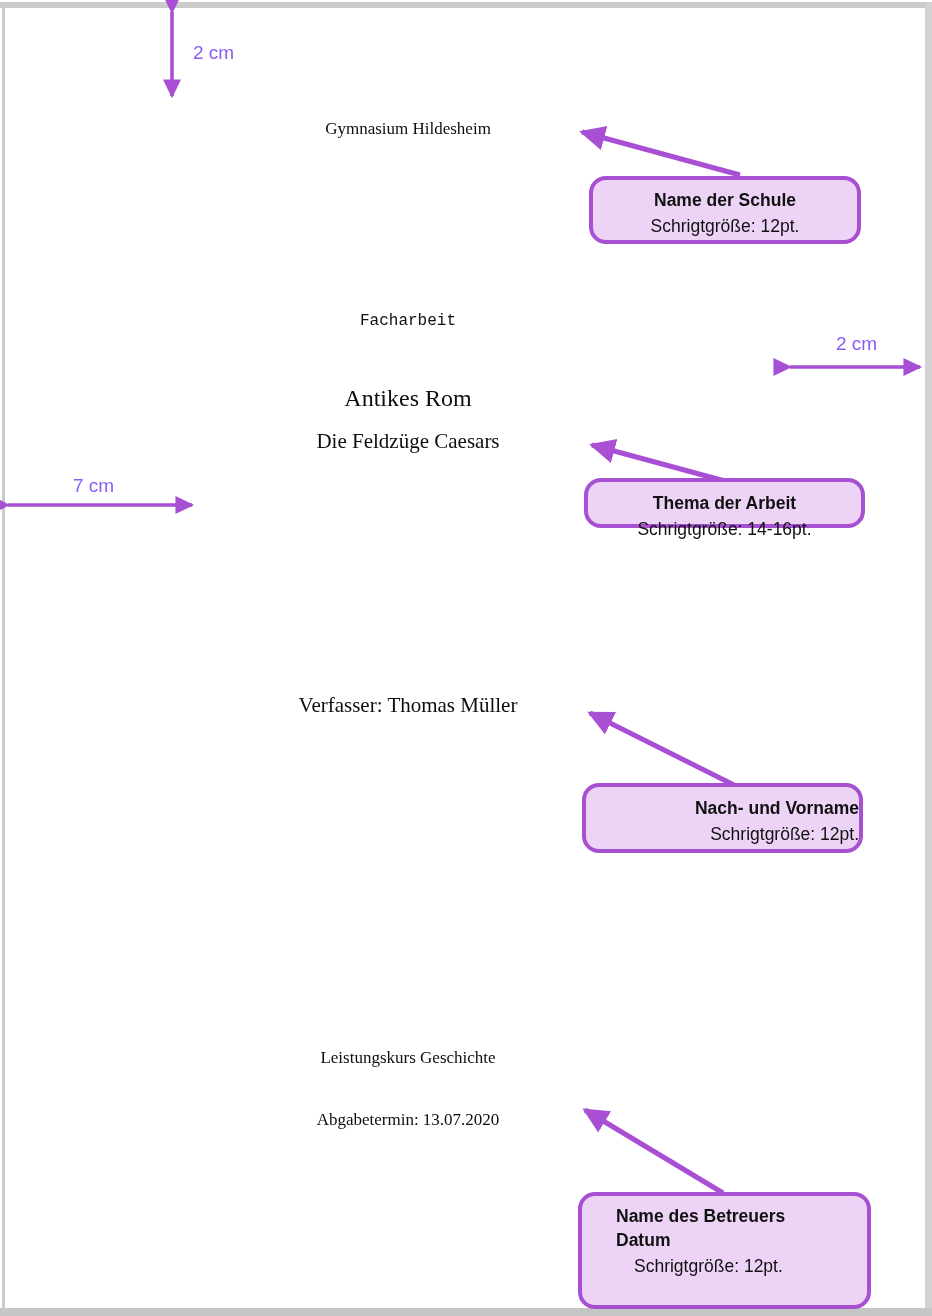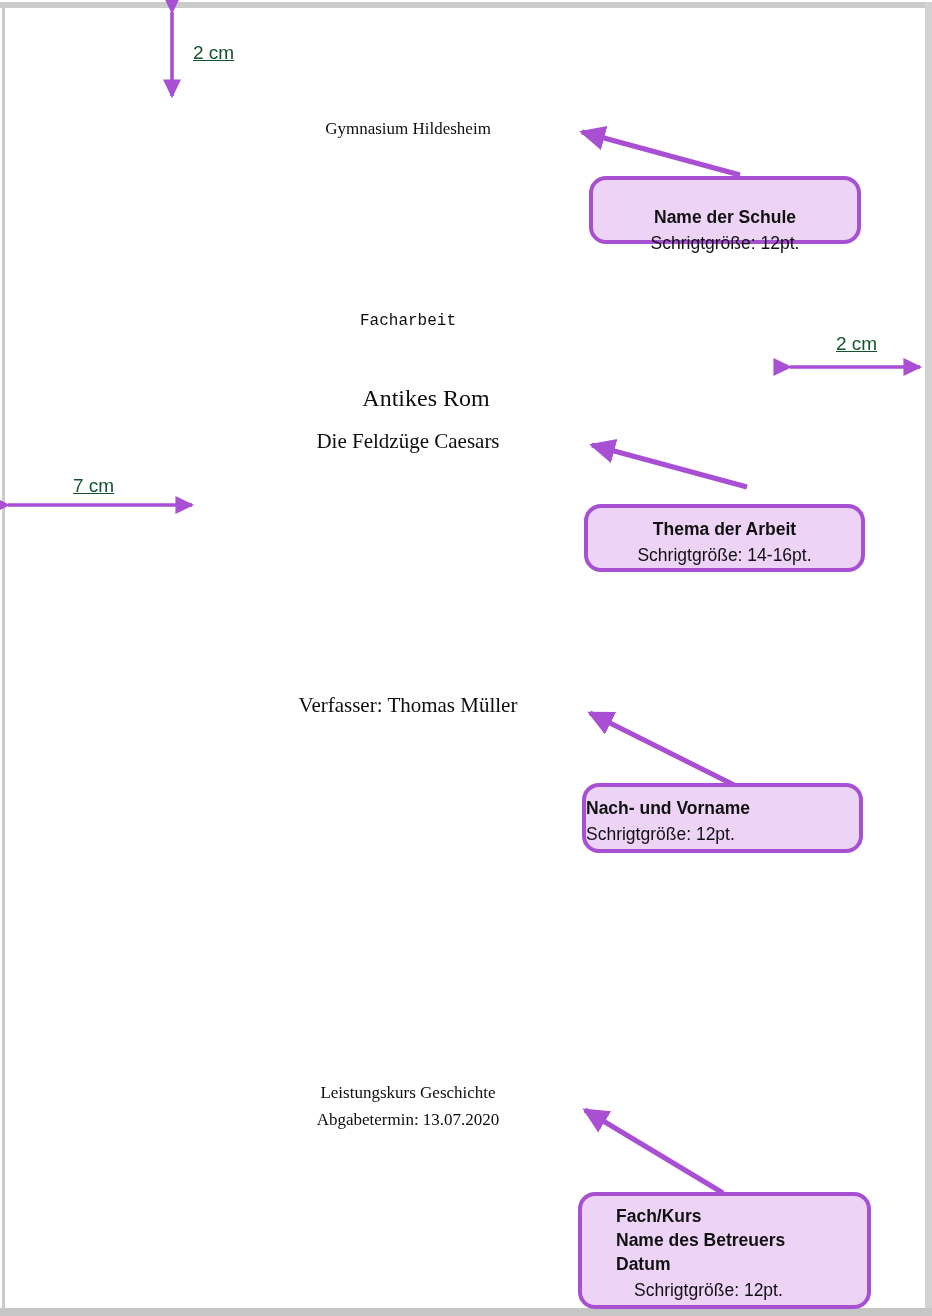--- a/index.html
+++ b/index.html
@@ -24,52 +24,51 @@
   
   .docline{
     position:absolute;left:0;width:816px;
     text-align:center;
     font-family:"Liberation Serif","DejaVu Serif",serif;
     color:#0e0e0e;
     white-space:pre;
   }
   .l-school{top:119px;font-size:17px;}
   .l-doctype{top:312px;font-size:16px;font-family:Liberation Mono, monospace;}
-  .l-title{top:385px;font-size:24px;padding-left:18px;}
+  .l-title{top:385px;font-size:24px;}
   .l-subtitle{top:429px;font-size:21px;}
   .l-author{top:693px;font-size:21px;font-family:Liberation Serif, serif;}
-  .l-course{top:1048px;font-size:17px;margin-top:35px;}
+  .l-course{top:1048px;font-size:17px;}
   .l-supervisor{top:1079px;font-size:17px;}
   .l-deadline{top:1110px;font-size:17px;}
 
   
   .callout{
     position:absolute;
     background:#edd4f7;
     border:4px solid #a751d2;
     border-radius:17px;
     box-sizing:border-box;
     color:#111;
     font-size:17.5px;
     line-height:26px;
   }
   .callout .t{font-weight:bold;}
-  .c1{left:589px;top:176px;width:272px;height:68px;text-align:center;padding-top:24px;}
-  .c2{left:584px;top:504px;width:281px;height:68px;text-align:center;padding-top:8px;}
-  .c3{left:582px;top:783px;width:281px;height:70px;text-align:left;padding-top:8px;}
+  .c1{left:589px;top:176px;width:272px;height:68px;text-align:center;padding-top:7px;}
+  .c2{left:584px;top:478px;width:281px;height:50px;text-align:center;padding-top:8px;}
+  .c3{left:582px;top:783px;width:281px;height:70px;text-align:right;padding-top:8px;}
   .c4{left:578px;top:1192px;width:293px;height:117px;text-align:left;padding:8px 0 0 34px;line-height:24px;}
   .c4 .note{margin-left:18px;margin-top:2px;}
 
   
   .mlabel{
     position:absolute;
-    color:#14532d;
+    color:#8b5cf6;
     font-size:19px;
     white-space:pre;
-    text-decoration:underline;
   }
   .svglayer{position:absolute;left:0;top:0;pointer-events:none;}
 </style>
 </head>
 <body>
 
 <div class="screen">
 
   <div class="page"></div>
   <div class="edge edge-top"></div>
@@ -117,19 +116,18 @@
     <div class="t">Thema der Arbeit</div>
     <div class="note">Schrigtgröße: 14-16pt.</div>
   </div>
 
   <div class="callout c3">
     <div class="t">Nach- und Vorname</div>
     <div class="note">Schrigtgröße: 12pt.</div>
   </div>
 
   <div class="callout c4">
-    <div class="t">Fach/Kurs</div>
     <div class="t">Name des Betreuers</div>
     <div class="t">Datum</div>
     <div class="note">Schrigtgröße: 12pt.</div>
   </div>
 
 </div>
 
 </body></html>

